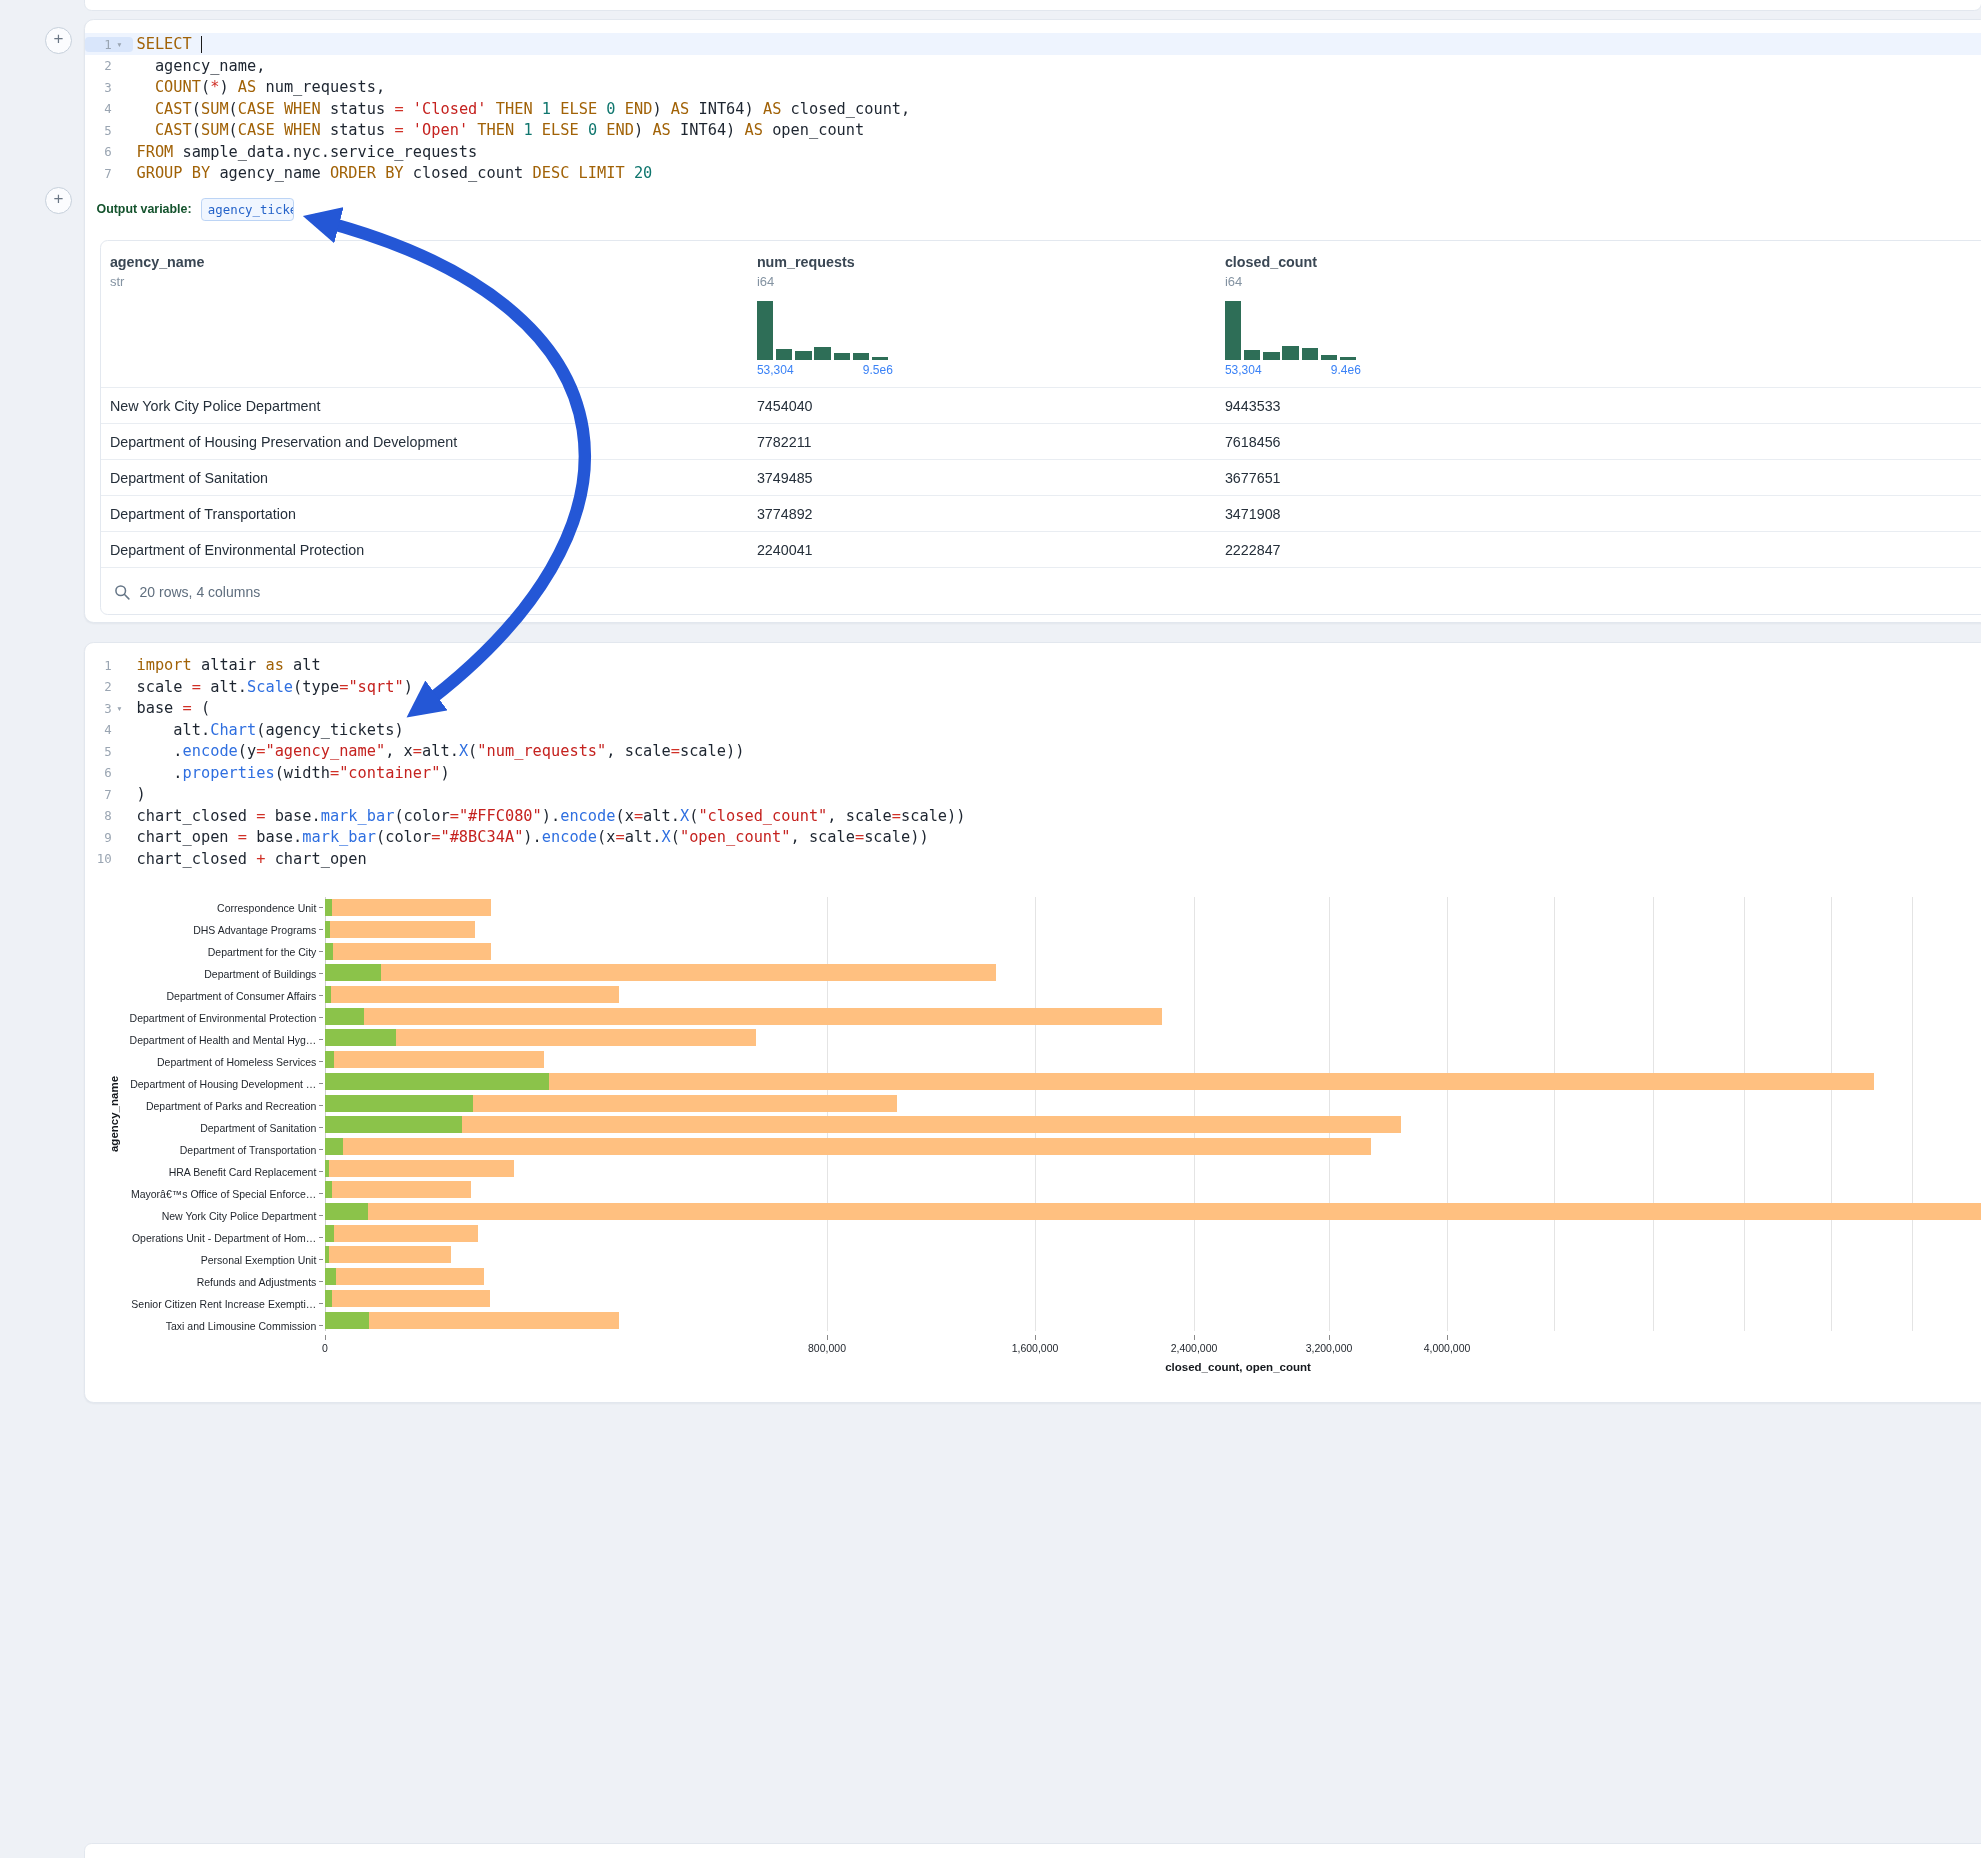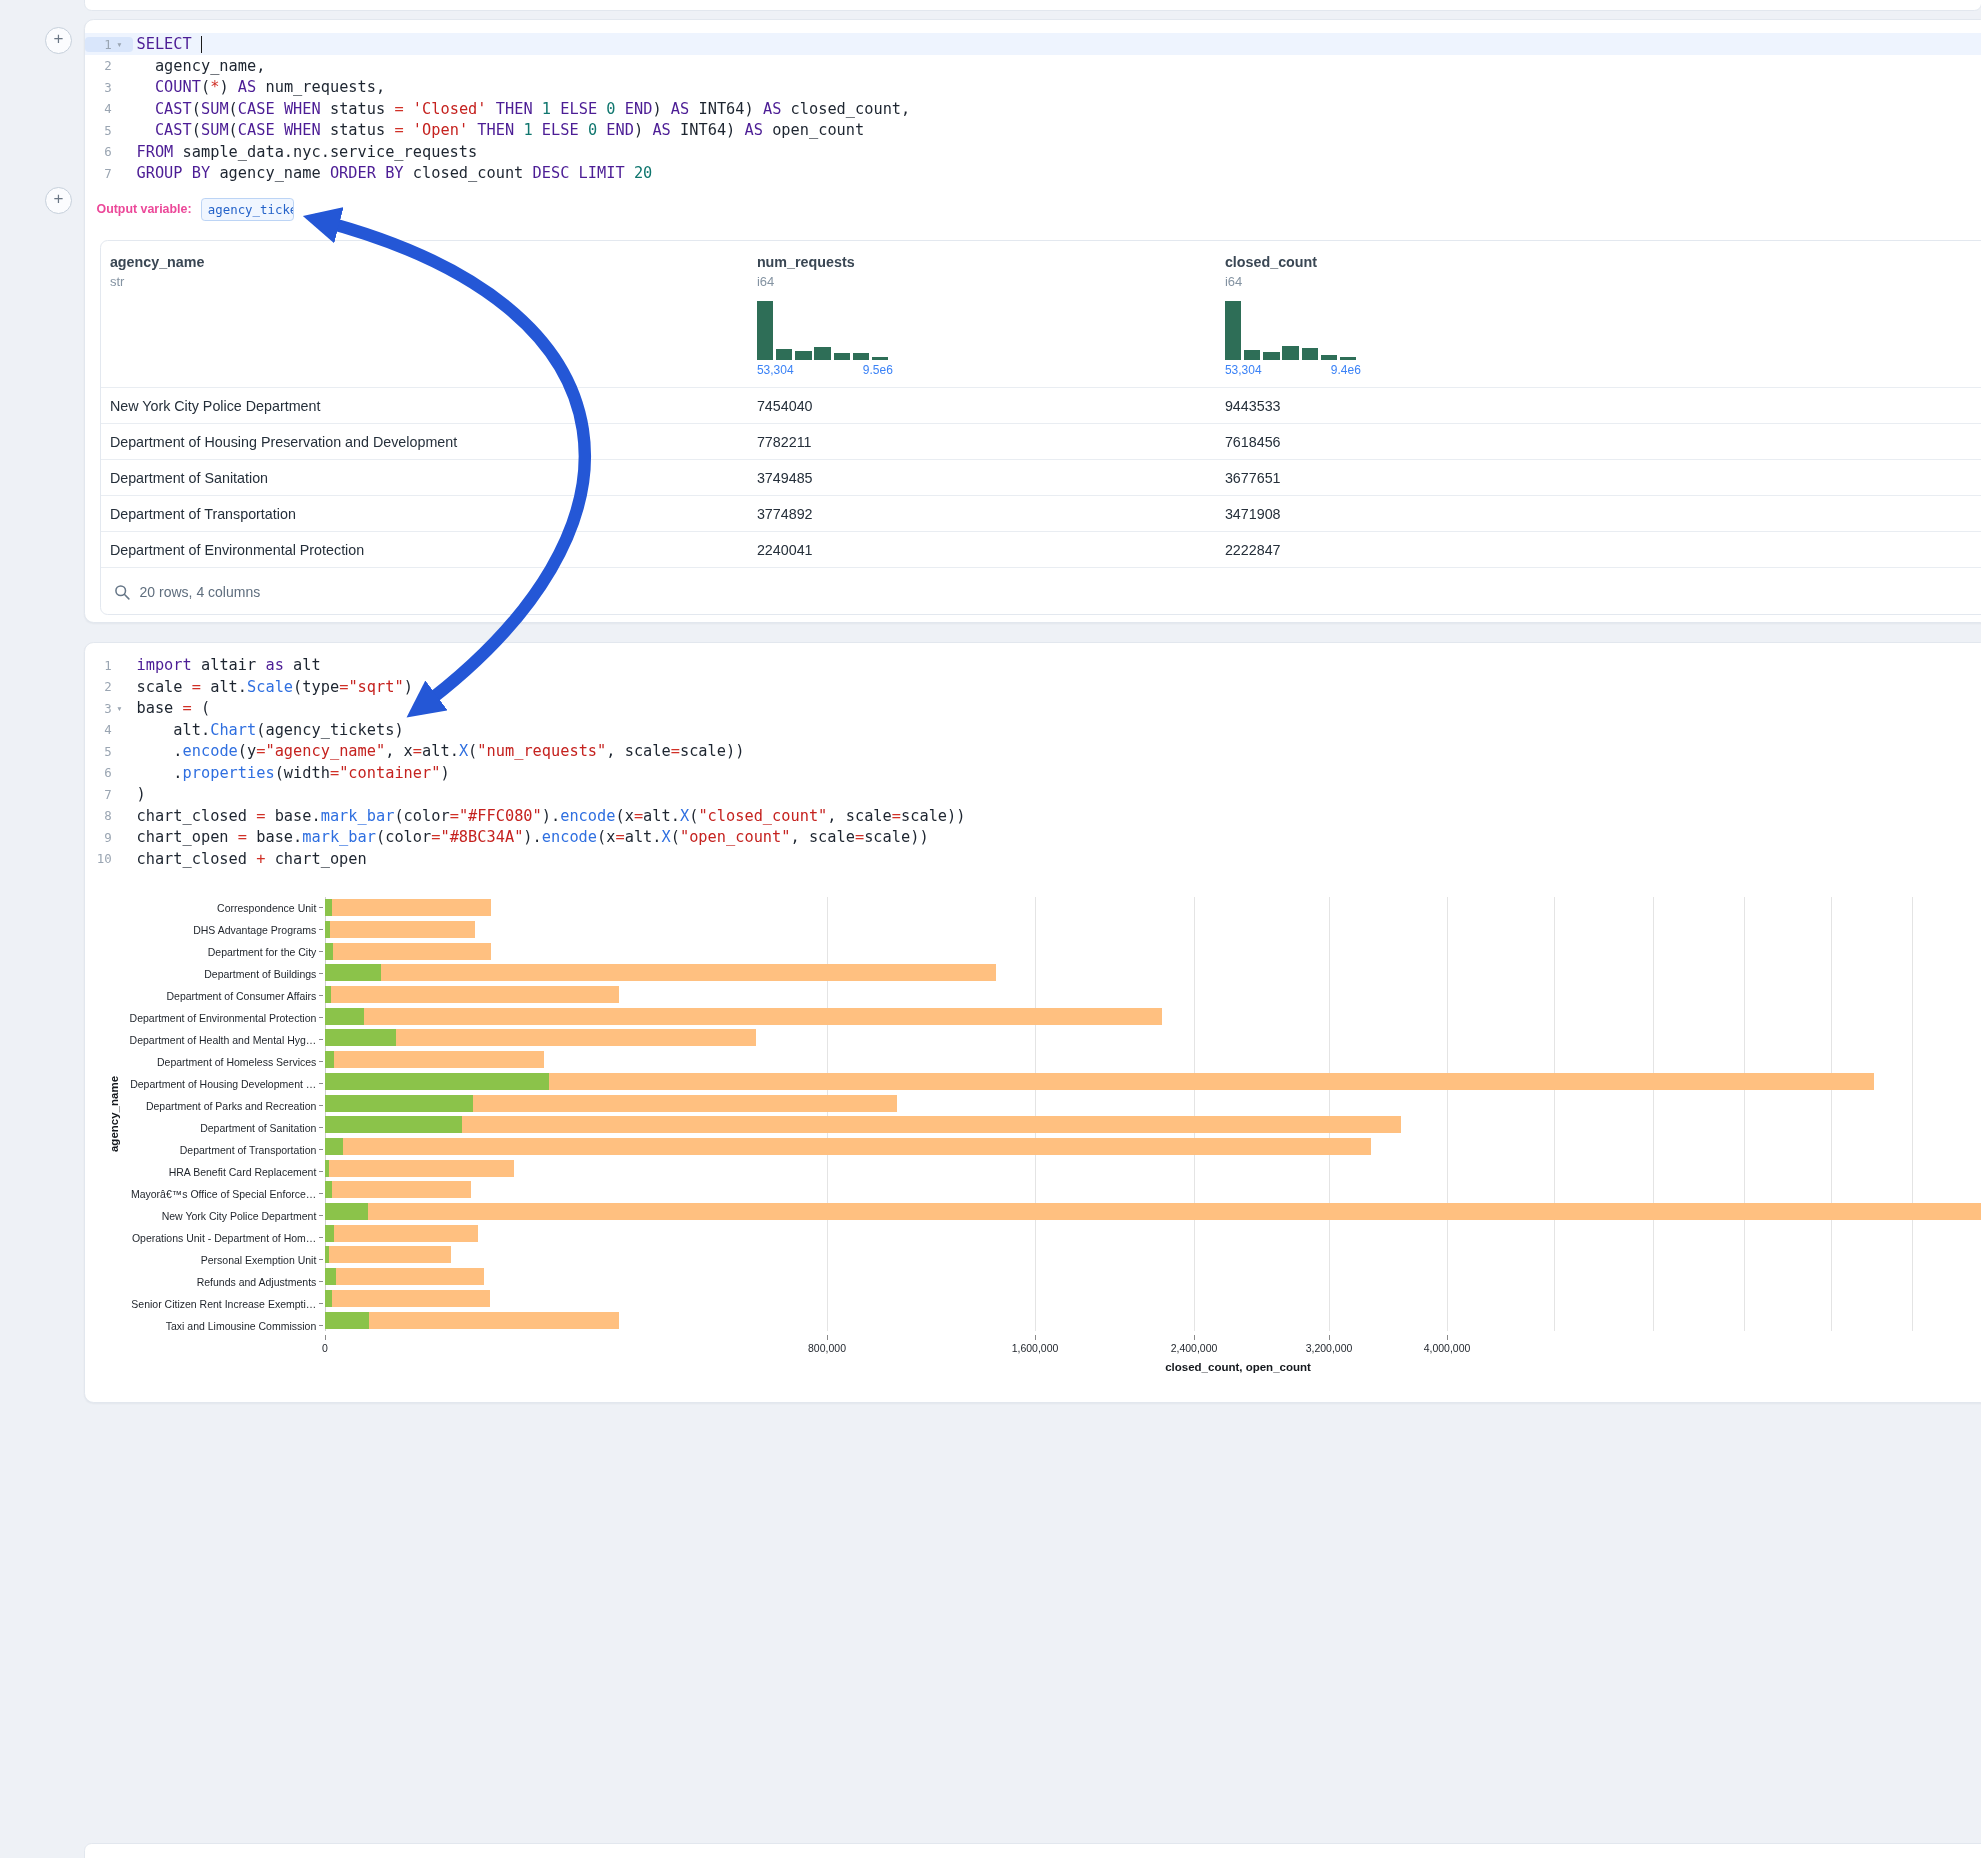--- a/index.html
+++ b/index.html
@@ -9,30 +9,30 @@
   .plus-btn{position:absolute;width:25px;height:25px;border-radius:50%;border:1px solid #c6d0db;background:#fbfcfe;color:#6a7684;font-size:17px;line-height:22px;text-align:center;cursor:pointer;}
   
   .editor{position:absolute;left:0;right:0;}
   .code-line{display:flex;height:21.5px;align-items:center;}
   .code-line.active{background:#eef4fe;}
   .gutter{display:flex;align-items:center;width:42px;flex:none;padding-left:5.7px;}
   .code-line.active .gutter{background:#d9e6fb;border-radius:3.8px;}
   .line-num{width:21px;text-align:right;color:#9aa5b2;font-family:"DejaVu Sans Mono",monospace;font-size:12.4px;flex:none;}
   .fold{width:15.3px;text-align:center;color:#9aa5b2;font-size:7.6px;flex:none;}
   .code-text{white-space:pre;font-family:"DejaVu Sans Mono",monospace;font-size:15.3px;color:#1d2530;margin-left:3.8px;}
-  .tok-kw{color:#4c1d95;}
+  .tok-kw{color:#a16207;}
   .tok-str{color:#c5221f;}
   .tok-num{color:#0f766e;}
   .tok-op{color:#d03026;}
   .tok-fn{color:#2f6fe0;}
   .tok-plain{color:#1d2530;}
   .cursor{display:inline-block;width:1.4px;height:17px;background:#1a1a1a;vertical-align:text-bottom;}
   
   .output-row{position:absolute;display:flex;align-items:center;gap:9.6px;}
-  .out-label{font-size:12.4px;font-weight:bold;color:#ec4899;}
+  .out-label{font-size:12.4px;font-weight:bold;color:#14532d;}
   .chip{display:inline-block;width:80px;overflow:hidden;white-space:nowrap;border:1px solid #bcd4f5;background:#f0f6ff;color:#2563c9;font-family:"DejaVu Sans Mono",monospace;font-size:12.4px;padding:2.9px 5.7px;border-radius:3.8px;}
   
   .tbl{position:absolute;background:#fff;border:1px solid #e3e8ef;border-radius:7.6px;overflow:hidden;}
   .tbl-header{display:grid;grid-template-columns:647px 468px 1fr;padding:13.4px 0 9.6px 8.6px;}
   .col-name{font-weight:bold;font-size:14.3px;color:#3a4754;}
   .col-type{font-size:13px;color:#8493a2;margin-top:3.8px;}
   .col-meta{font-size:13px;color:#8493a2;margin-top:13.4px;line-height:17px;}
   .hist{display:flex;align-items:flex-end;gap:2.9px;height:59px;width:136px;margin-top:11.5px;}
   .hist div{width:16.3px;background:#2e6e57;}
   .minmax{display:flex;justify-content:space-between;width:136px;font-size:12px;color:#3b82f6;margin-top:3.8px;}

